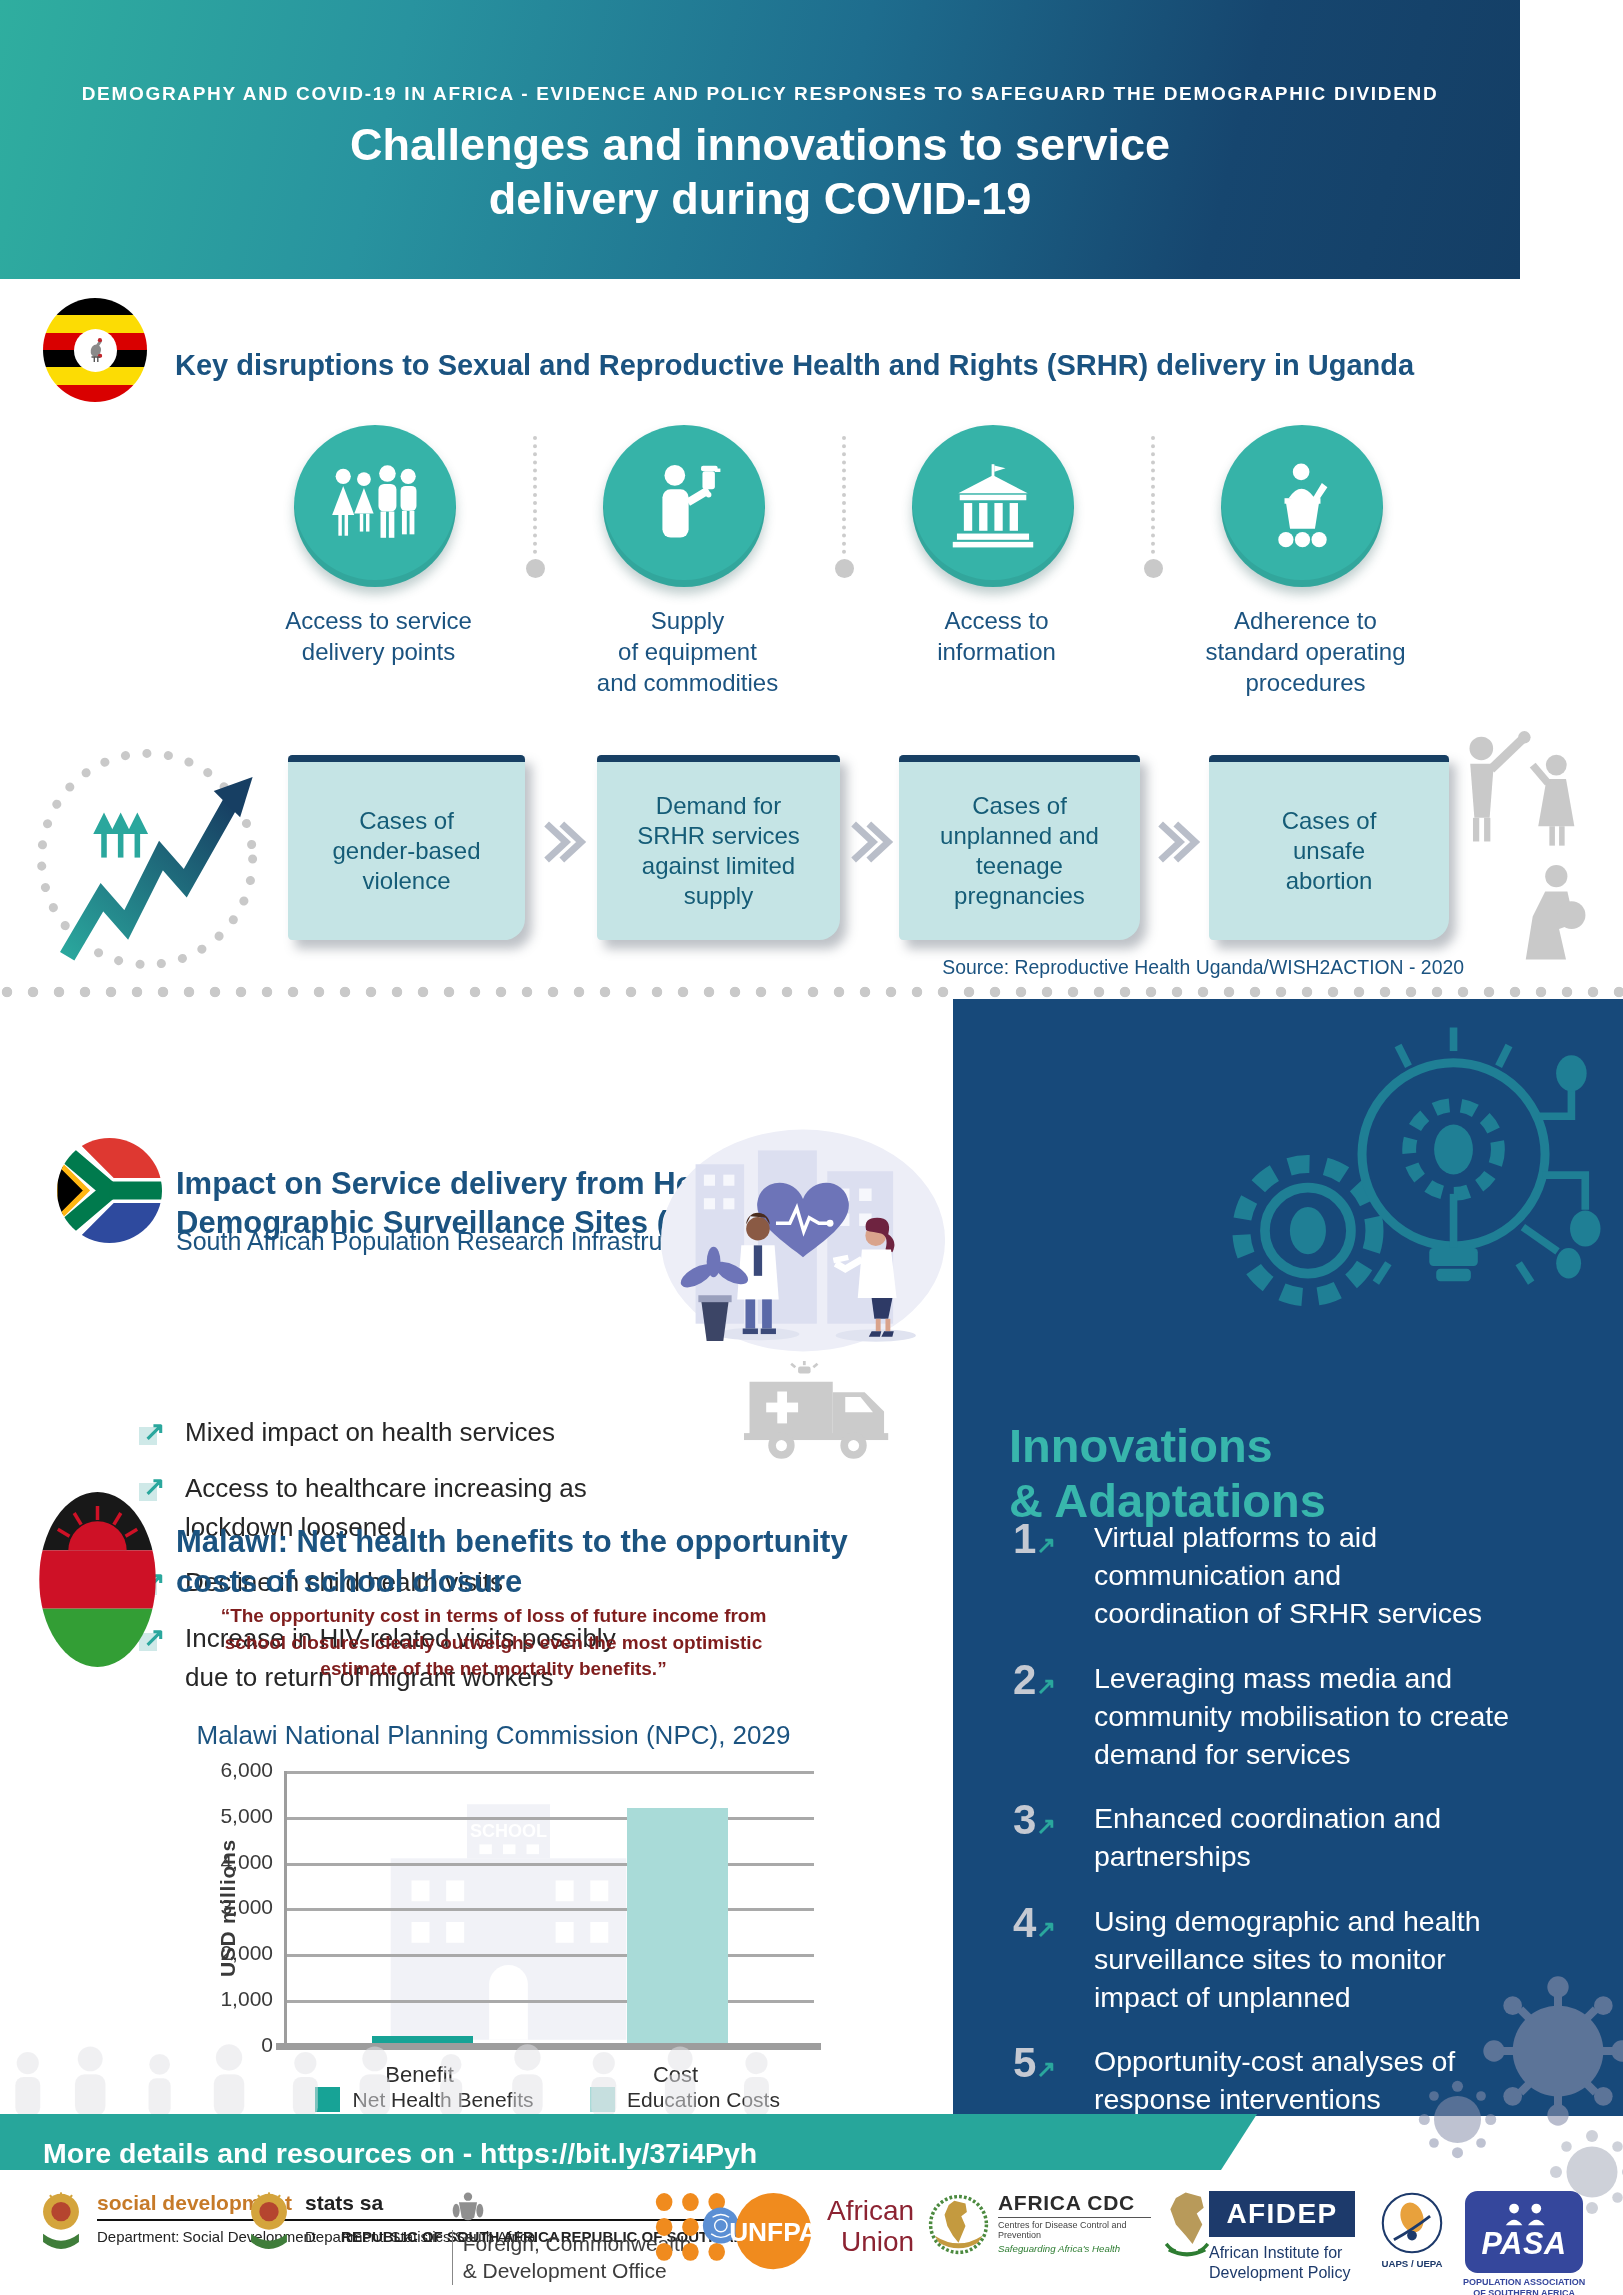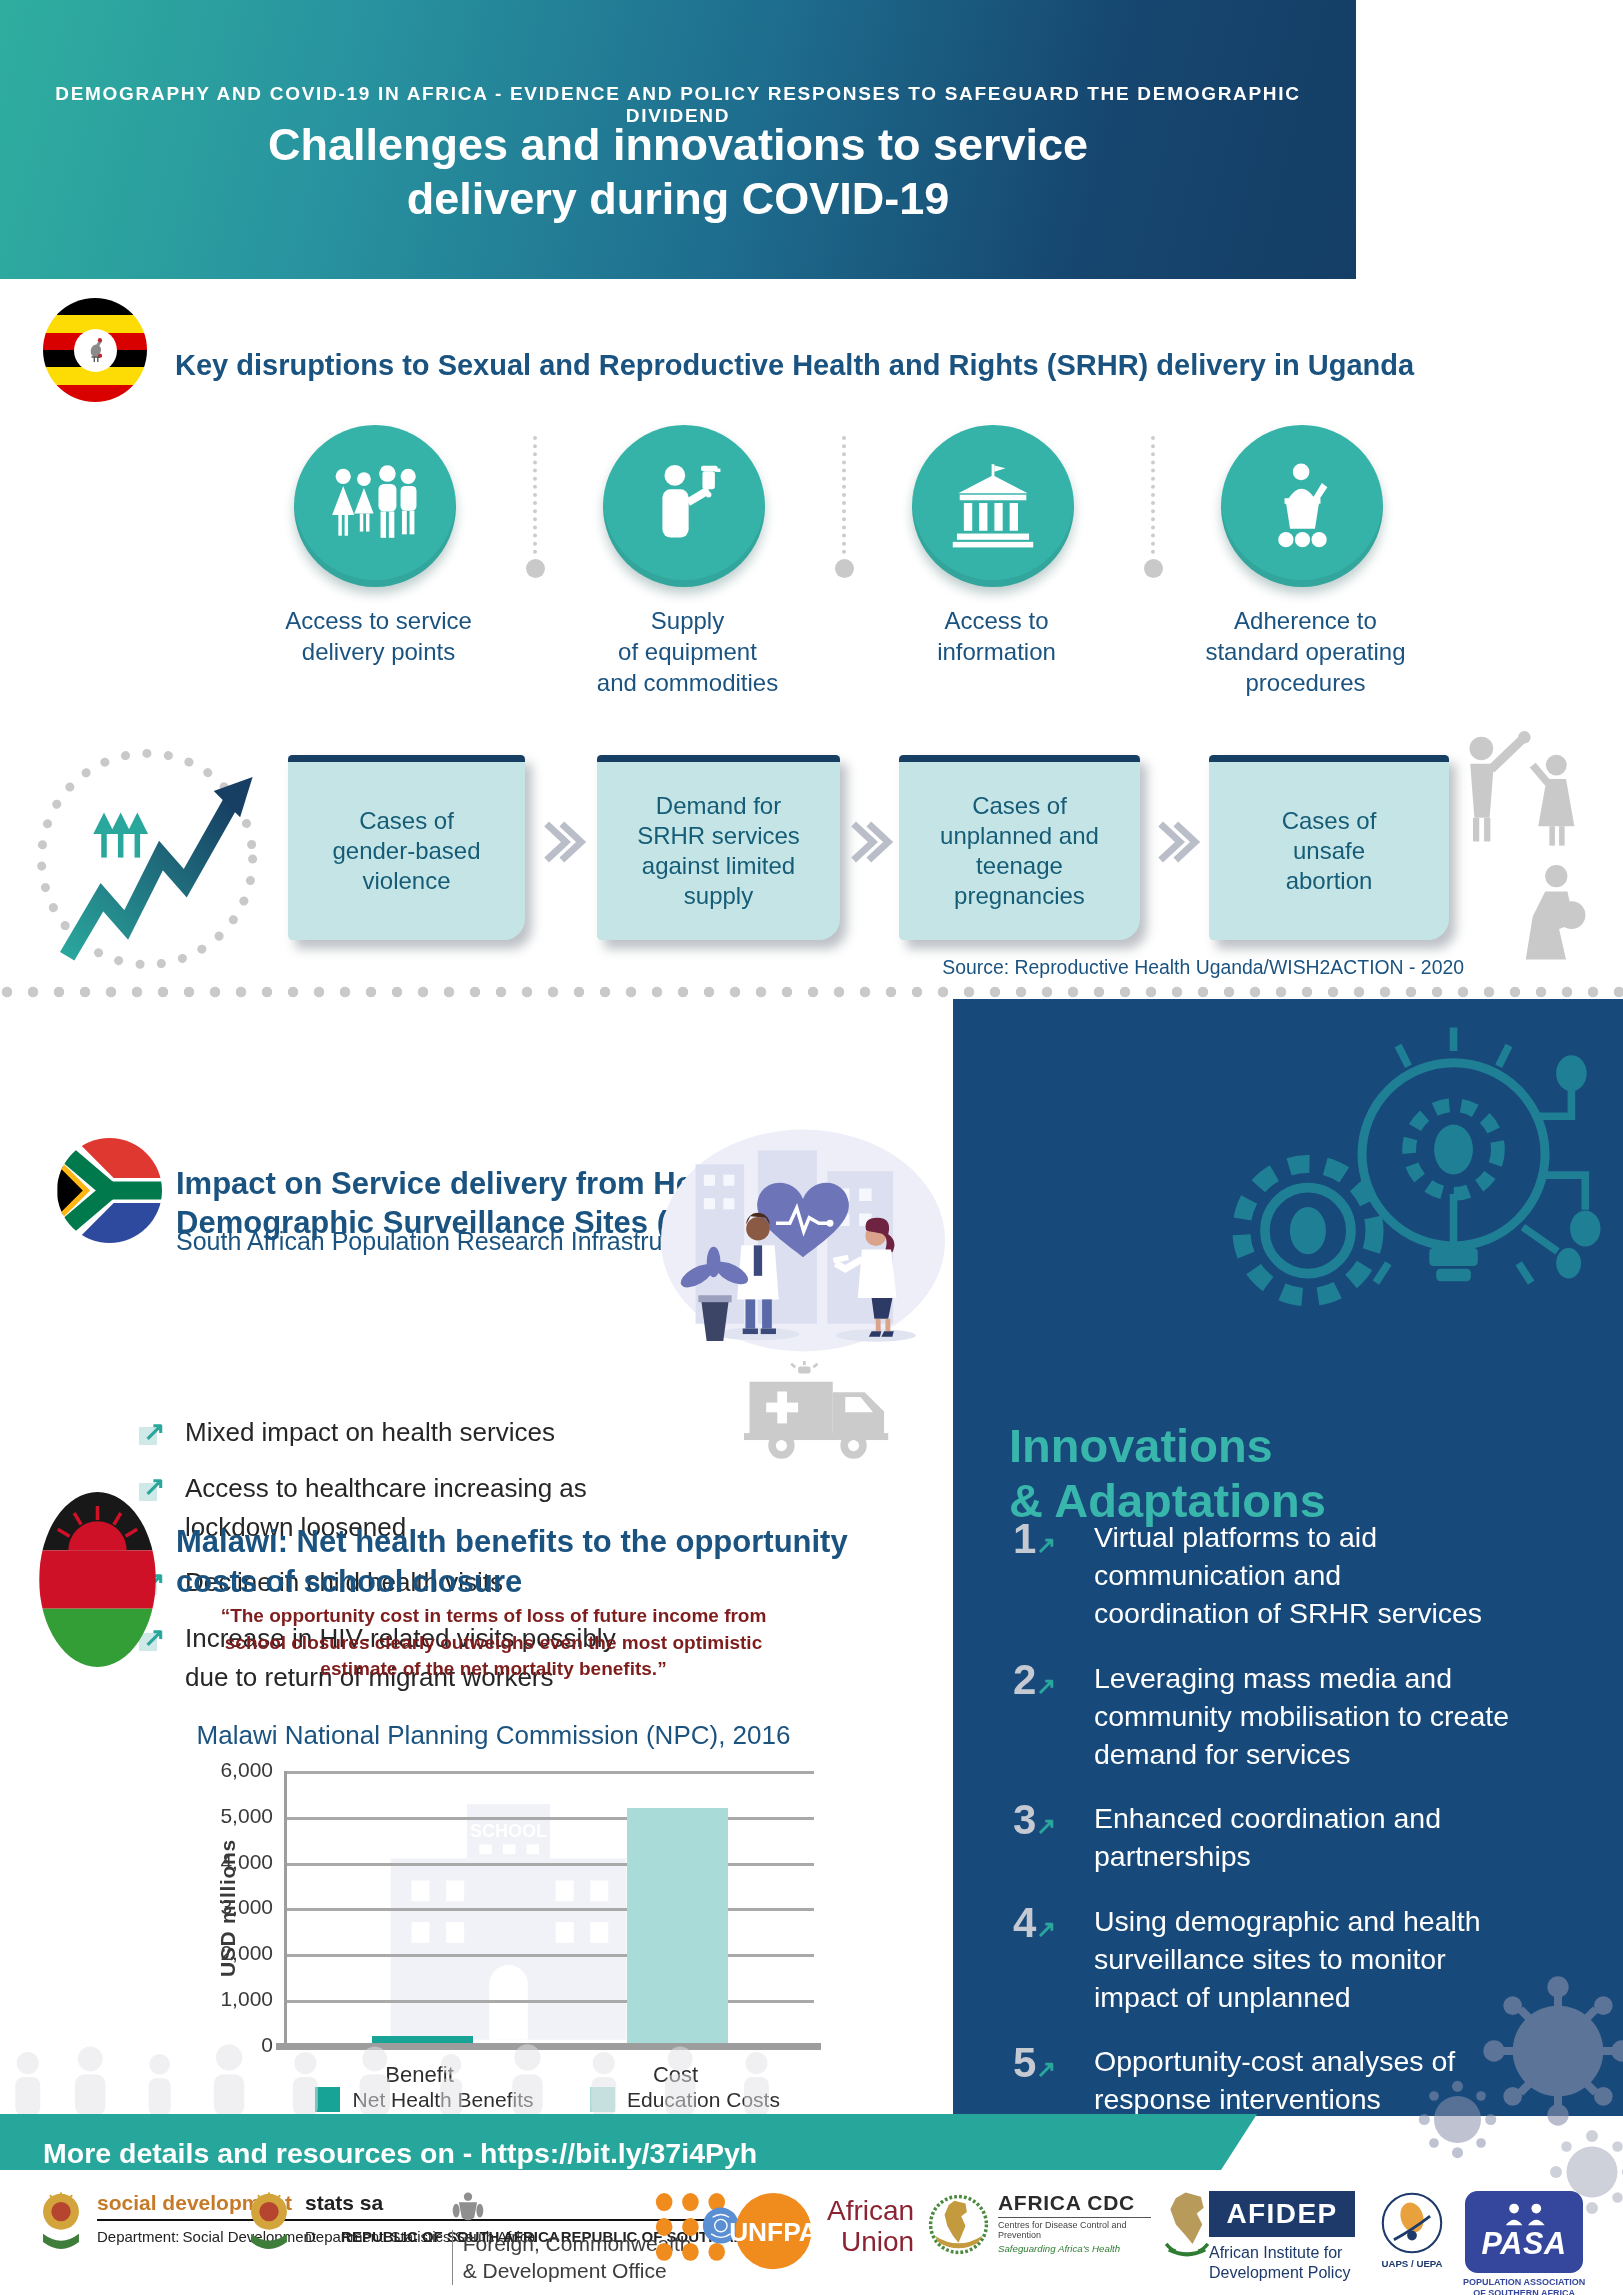--- a/index.html
+++ b/index.html
@@ -1,20 +1,20 @@
 <!DOCTYPE html>
 <html style="font-size:11px"><head>
 <meta charset="utf-8">
 <style>
   html,body{margin:0;padding:0;background:#e8e8e8;}
   .page{position:relative;width:1623px;height:2295px;background:#ffffff;overflow:hidden;
         font-family:"Liberation Sans",sans-serif;}
 
   
-  .hero{position:absolute;left:0;top:0;width:1356px;height:279px;
+  .hero{position:absolute;left:0;top:0;width:1520px;height:279px;
         background:linear-gradient(104deg,#2fae9f 0%,#28939f 26%,#1e6d8e 55%,#16466f 80%,#143e65 100%);}
   .kicker{position:absolute;top:83px;left:0;width:100%;text-align:center;color:#fff;
           font-size:19px;font-weight:bold;letter-spacing:1.7px;}
   .main-title{position:absolute;top:118px;left:0;width:100%;margin:0;text-align:center;color:#fff;
           font-size:45px;font-weight:bold;line-height:1.2;white-space:pre-line;}
   .sec-h{position:absolute;font-weight:bold;color:#1b5380;white-space:pre-line;}
 
   
   .ug-flag{position:absolute;left:43px;top:298px;width:104px;height:104px;border-radius:50%;overflow:hidden;}
   .ug-flag .s{height:16.666%;}
@@ -416,21 +416,21 @@
           <line x1="16" y1="32" x2="26" y2="38"></line>
           <line x1="84" y1="32" x2="74" y2="38"></line>
         </g>
     </g>
   </svg>
   <h2 class="sec-h mw-h">Malawi: Net health benefits to the opportunity
 costs of school closure</h2>
   <div class="quote">“The opportunity cost in terms of loss of future income from
 school closures clearly outweighs even the most optimistic
 estimate of the net mortality benefits.”</div>
-  <div class="attr">Malawi National Planning Commission (NPC), 2016</div>
+  <div class="attr">Malawi National Planning Commission (NPC), 2029</div>
 
   <div class="ylab">USD millions</div>
   <div class="plot">
     <svg class="school" width="291" height="236" viewBox="0 0 420 340">
       <g fill="#e9ebf3">
           <rect x="150" y="0" width="120" height="78"></rect>
           <rect x="40" y="78" width="340" height="262"></rect>
         </g>
       <text x="210" y="48" text-anchor="middle" font-size="26" font-weight="bold" fill="#ffffff" font-family="Liberation Sans,sans-serif">SCHOOL</text>
       <g fill="#ffffff">

